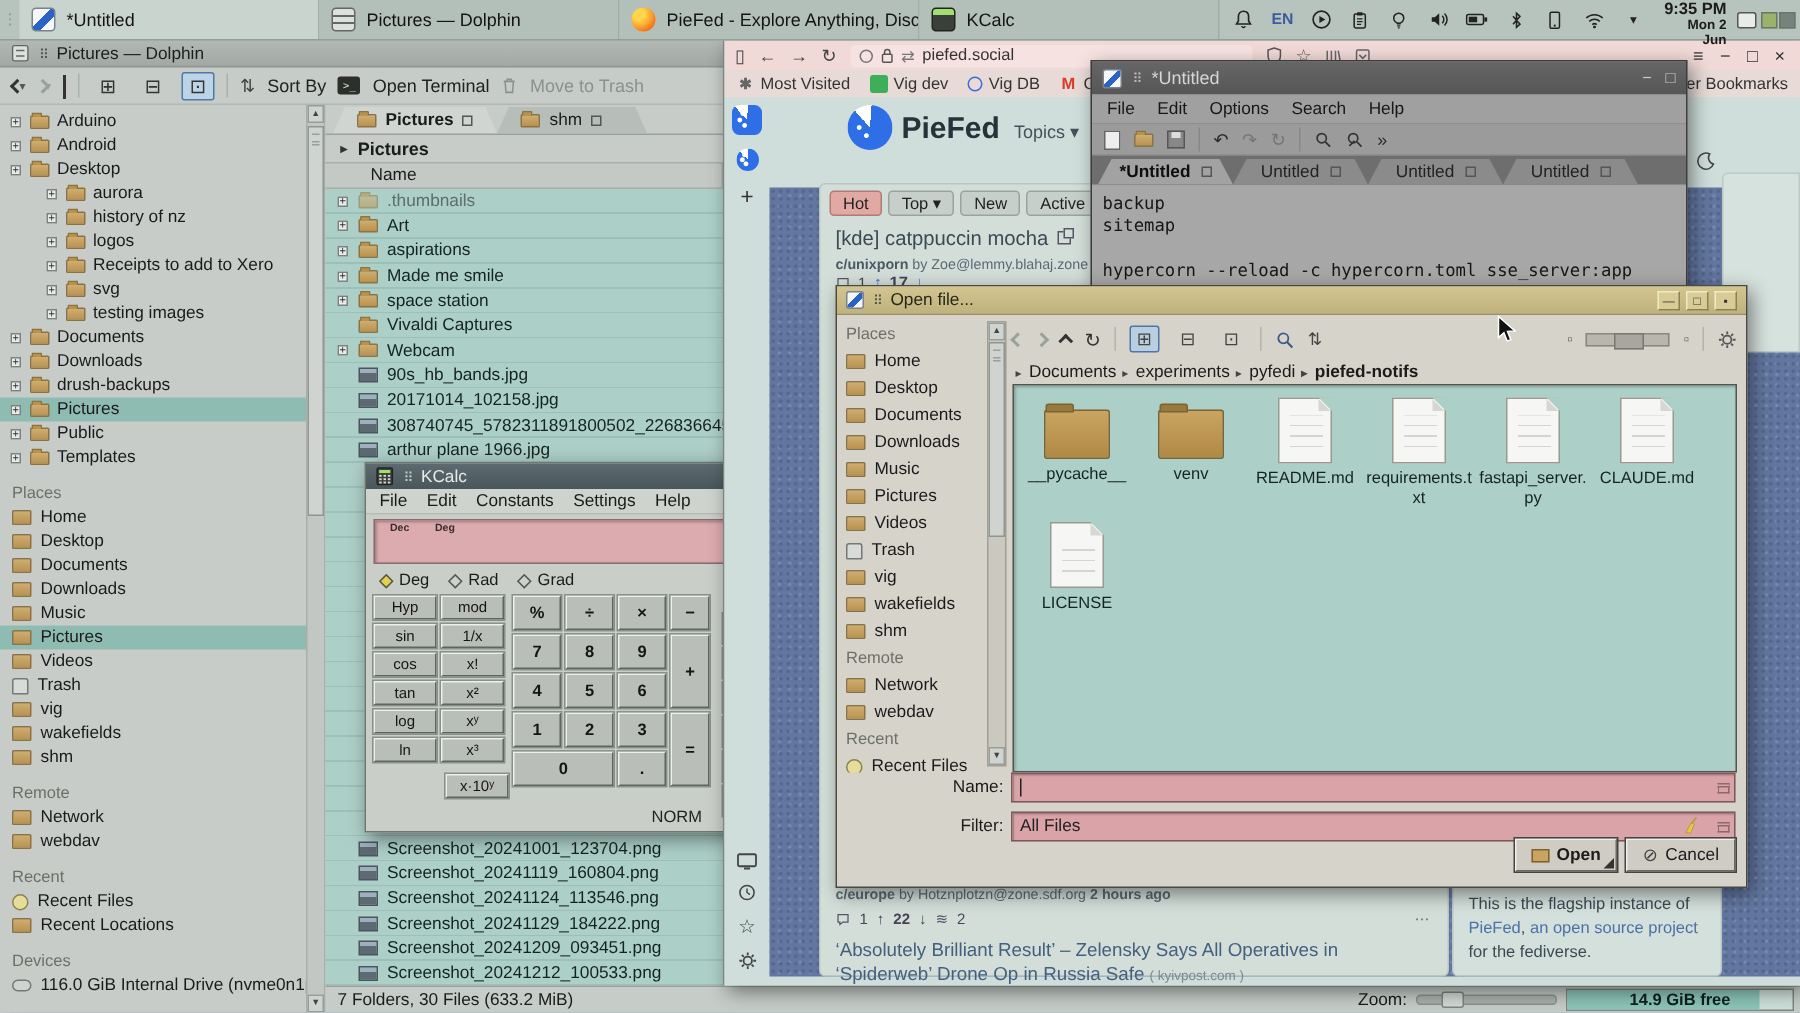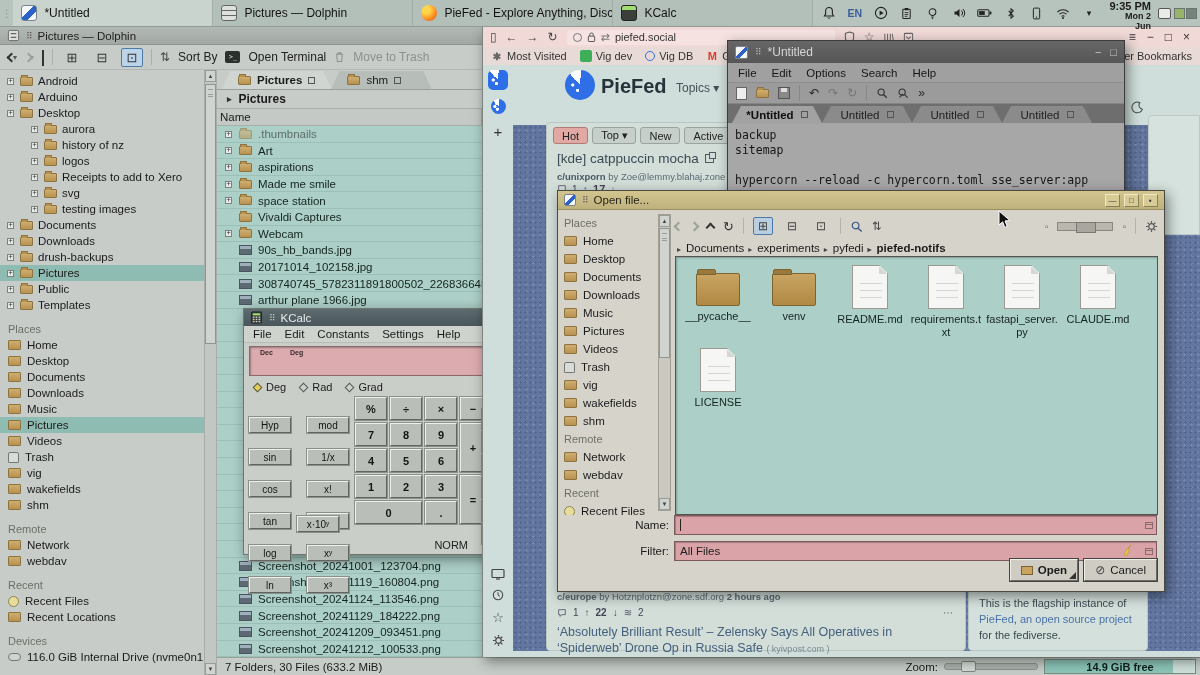--- a/index.html
+++ b/index.html
@@ -64,21 +64,21 @@
   .sb-thumb { position:absolute; left:0; width:11px; background:#cfd4d0; border:1px solid #8f958f; }
   .sb-thumb::before { content:""; display:block; margin:46% 2px 0; border-top:1px solid #999f99; border-bottom:3px double #999f99; height:4px; }
 
   .d-main { position:absolute; left:217px; top:43px; right:0; bottom:18px; background:#c7ccc8; }
   .d-tabs { height:20px; display:flex; align-items:flex-end; padding-left:5px; border-bottom:1px solid #9aa09b; }
   .dtab { height:18px; display:flex; align-items:center; gap:6px; padding:0 16px; clip-path:polygon(8px 0, calc(100% - 8px) 0, 100% 100%, 0 100%); background:#b7bdb8; font-size:11.5px; min-width:100px; }
   .dtab[data-active="true"] { background:#d0d5d1; font-weight:bold; }
   .closebox { width:7px; height:7px; border:1px solid #555; flex:none; }
   .d-viewhead { height:18px; display:flex; align-items:center; gap:7px; padding-left:10px; font-weight:bold; font-size:12px; }
   .d-viewhead::before { content:"▸"; font-size:9px; color:#333; }
-  .d-colhead { height:18px; background:#c4c9c5; border:1px solid #a9aeaa; border-left:none; display:flex; align-items:center; padding-left:3px; font-size:11.5px; width:265px; }
+  .d-colhead { height:18px; background:#c4c9c5; border:1px solid #a9aeaa; border-left:none; display:flex; align-items:center; padding-left:30px; font-size:11.5px; width:265px; }
   .d-list { position:absolute; left:0; top:56px; right:0; bottom:0;
     background:repeating-linear-gradient(to bottom, #accfc7 0 15.6px, #9cc0b8 15.6px 16.6px); }
   .fgroup { position:absolute; left:0; right:0; }
   .frow { height:16.6px; display:flex; align-items:center; gap:6px; padding-left:22px; white-space:nowrap; overflow:hidden; font-size:11.5px; color:#15241f; }
   .frow .exp { margin-left:-14px; margin-right:1px; }
   .frow[data-hidden="1"] { color:#5e6e68; } .frow[data-hidden="1"] .fold { opacity:.55; } .frow:not([data-ic="img"]) .imgico { display:none; }
 
   .d-status { position:absolute; left:217px; bottom:0; right:0; height:18px; background:#c6cdc8; border-top:1px solid #9aa19c; display:flex; align-items:center; padding:0 4px 0 8px; gap:8px; font-size:11.5px; }
   .zoomwrap { margin-left:auto; display:flex; align-items:center; gap:6px; }
   .z-track { width:94px; height:7px; background:#aab2ad; border:1px solid #8c938d; border-radius:3px; position:relative; }
@@ -92,21 +92,21 @@
   .k-title { height:17px; background:linear-gradient(#5d6b70,#49575c); color:#e6ebe9; display:flex; align-items:center; gap:6px; padding:0 6px; font-size:11.5px; }
   .k-menu { height:17px; background:#ced3ce; display:flex; align-items:center; gap:13px; padding:0 9px; font-size:11.5px; border-bottom:1px solid #b6bcb6; }
   .k-disp { margin:3px 5px; height:30px; background:#dcabaf; border:1px solid #8a6a6c; box-shadow:inset 1px 1px 2px rgba(0,0,0,.3); position:relative; }
   .k-ind { position:absolute; top:2px; font-size:7px; font-weight:bold; color:#3a2a2a; }
   .k-modes { display:flex; align-items:center; gap:14px; padding:2px 10px; font-size:11px; }
   .k-mode { display:flex; align-items:center; gap:5px; }
   .diamond { width:7px; height:7px; border:1px solid #555; transform:rotate(45deg); background:#cdd2cd; }
   .k-mode[data-sel="1"] .diamond { background:#e4cf4e; }
   .k-keys { display:flex; gap:6px; padding:2px 5px; }
   .kbtn { background:#b9beb9; border:1px solid; border-color:#eef0ee #5f665f #5f665f #eef0ee; outline:1px solid #8a908a; font-family:"Liberation Sans",sans-serif; font-size:10px; color:#151515; }
-  .k-func { display:grid; grid-template-columns:42px 42px; grid-auto-rows:16px; gap:16px;margin-top:20px; }
+  .k-func { display:grid; grid-template-columns:42px 42px; grid-auto-rows:16px; gap:3px; }
   .k-pad { display:grid; grid-template-columns:32px 32px 32px 26px; grid-template-rows:repeat(5,23px); gap:3px; }
   .k-pad .kbtn { font-size:11px; font-weight:bold; }
   .k-clip { position:absolute; right:-18px; top:100px; display:grid; grid-auto-rows:20px; gap:3px; width:30px; }
   .k-status { position:absolute; right:26px; bottom:3px; font-size:11px; color:#222; }
 
   
   #browser { left:482px; top:27px; width:718px; height:630px; background:#cfdeda; border-left:1px solid #7e837e; z-index:20; }
   .b-nav { height:20px; background:#f0d9d7; display:flex; align-items:center; gap:9px; padding:0 7px; color:#4a4a4a; font-size:12px; }
   .b-nav .navico { font-size:12px; color:#444; }
   .urlbar { width:268px; height:15px; background:#f6e3e1; border-radius:3px; display:flex; align-items:center; gap:5px; padding:0 6px; font-size:11px; color:#333; }
@@ -251,27 +251,27 @@
       </span>
       <span class="tool-lbl dis">Move to Trash</span>
     </div>
 
     <div class="d-left">
       <div>
 
           <div class="trow" data-depth="0" data-sel="0" data-exp="1">
             <span class="exp"></span>
             <span class="fold"></span>
+            <span>Arduino</span>
+          </div>
+
+          <div class="trow" data-depth="0" data-sel="0" data-exp="1">
+            <span class="exp"></span>
+            <span class="fold"></span>
             <span>Android</span>
-          </div>
-
-          <div class="trow" data-depth="0" data-sel="0" data-exp="1">
-            <span class="exp"></span>
-            <span class="fold"></span>
-            <span>Arduino</span>
           </div>
 
 
           <div class="trow" data-depth="0" data-sel="0" data-exp="1">
             <span class="exp"></span>
             <span class="fold"></span>
             <span>Desktop</span>
           </div>
 
           <div class="trow" data-depth="1" data-sel="0" data-exp="1">

